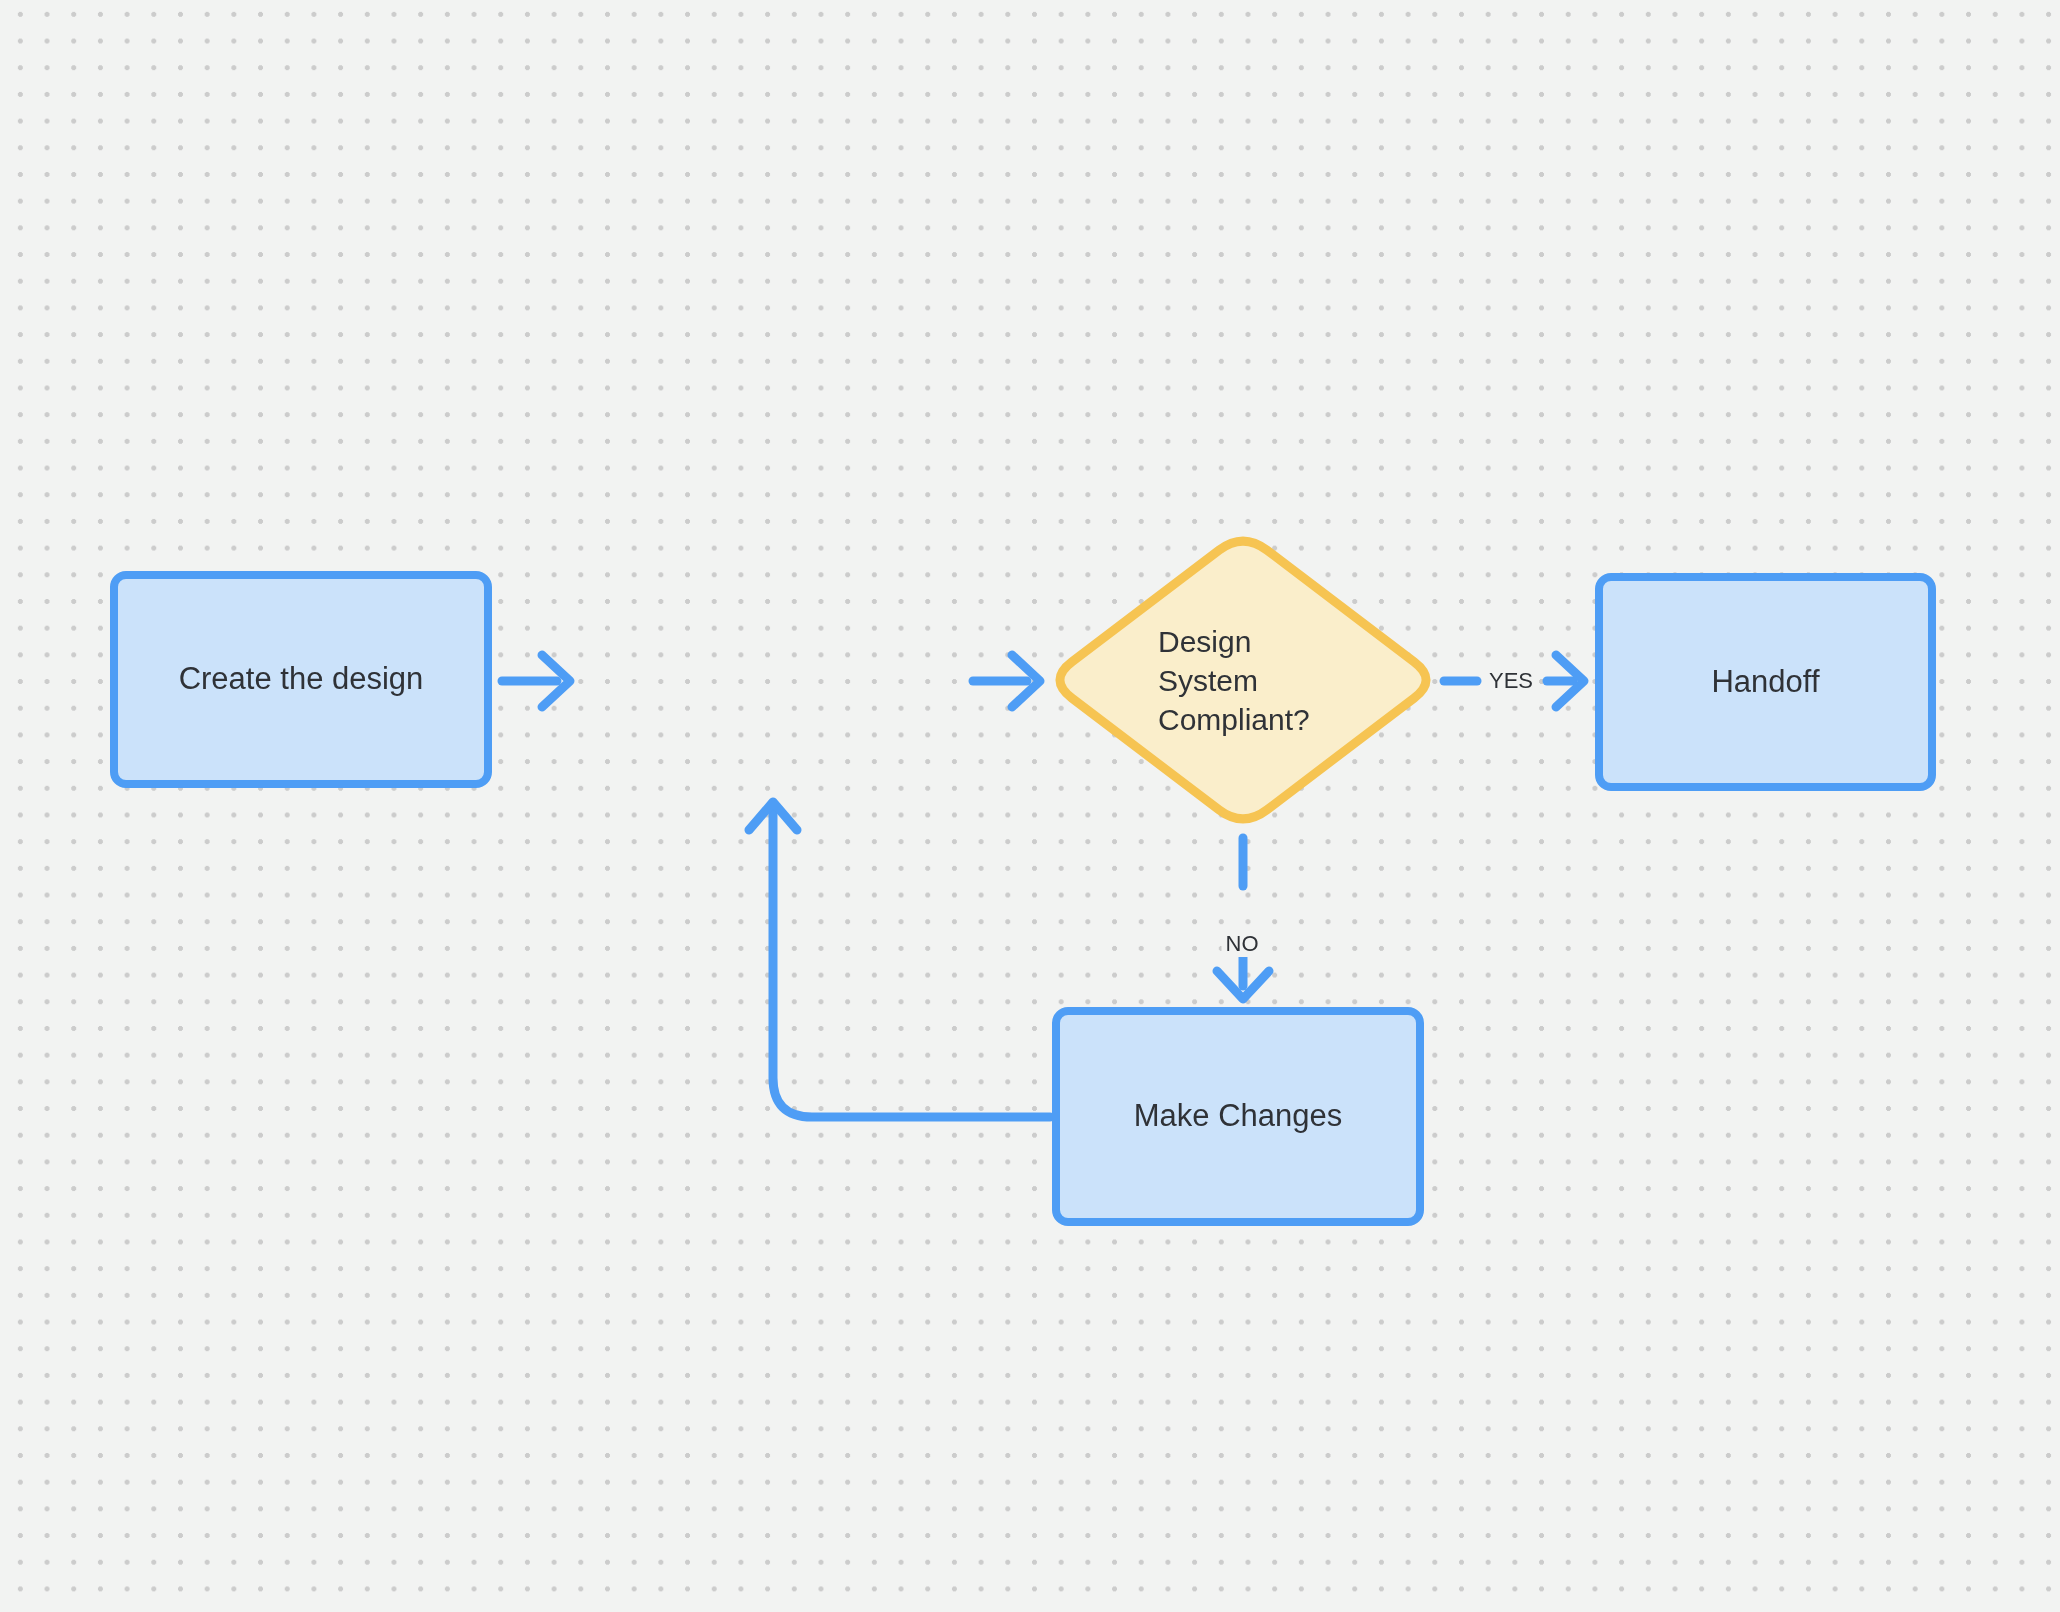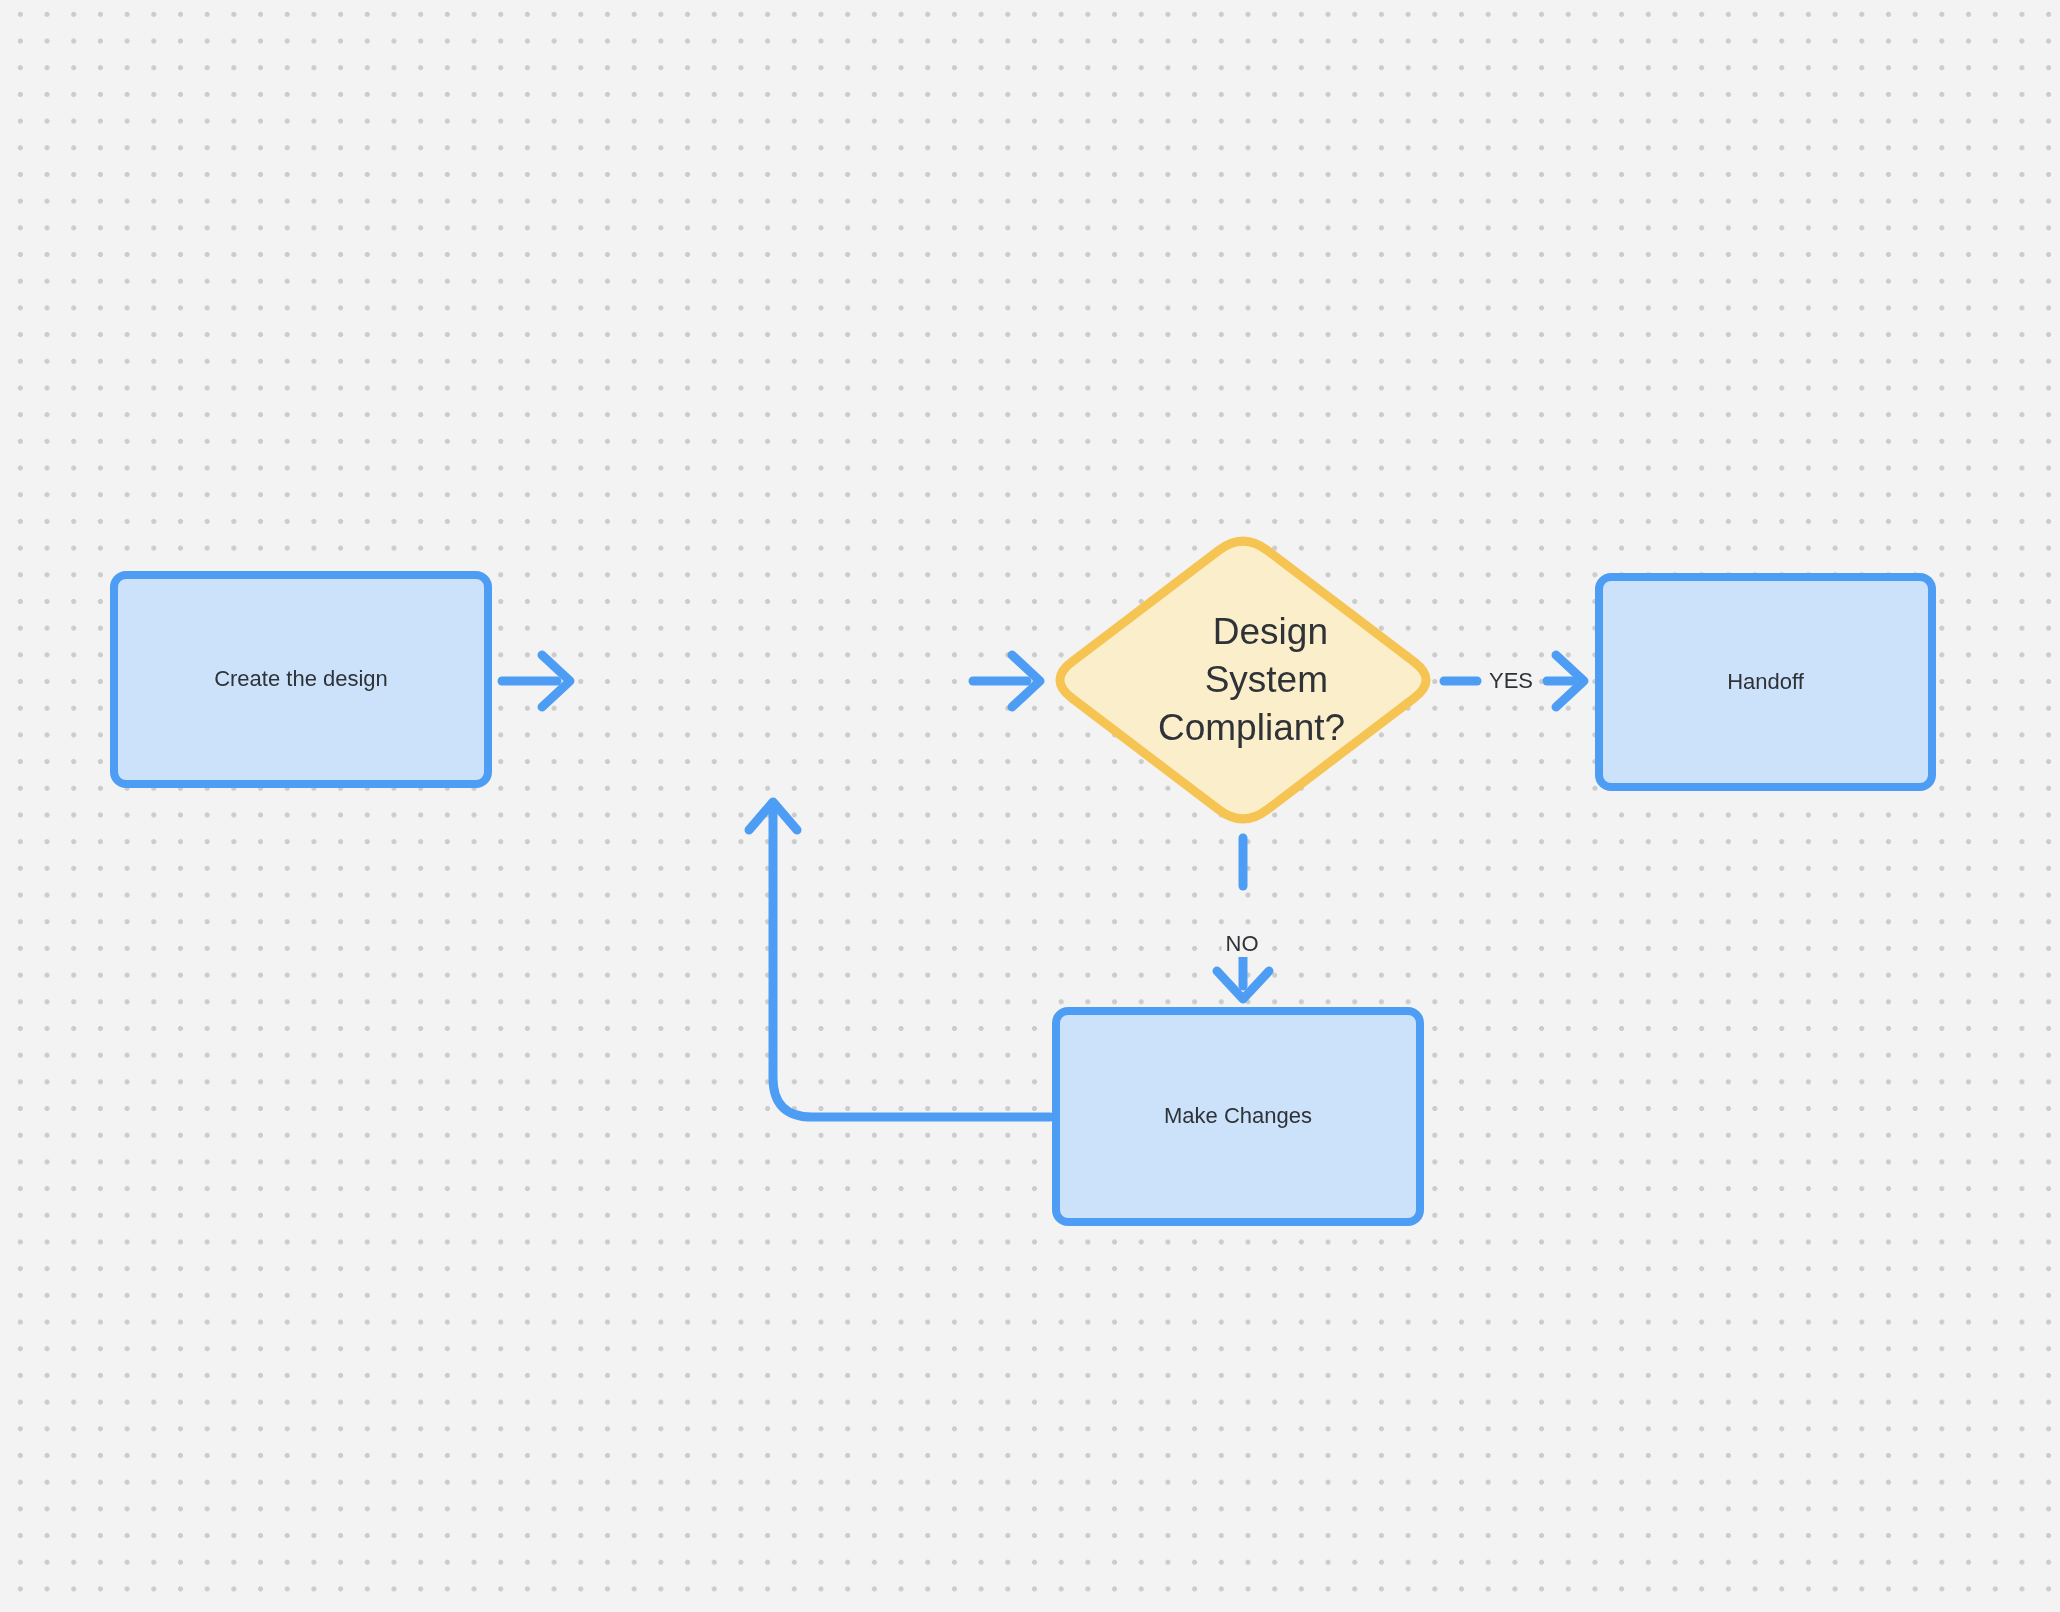--- a/index.html
+++ b/index.html
@@ -30,42 +30,42 @@
   .node {
     position: absolute;
     box-sizing: border-box;
     background: #cbe2fa;
     border: 8px solid #4e9df5;
     border-radius: 16px;
     display: flex;
     align-items: center;
     justify-content: center;
     color: #2f3237;
-    font-size: 22px;
+    font-size: 31px;
     line-height: 1.3;
     text-align: center;
   }
   .node-create   { left: 110px;  top: 571px; width: 382px; height: 217px; }
   .node-feas     { left: 582px;  top: 571px; width: 382px; height: 218px; }
   .node-handoff  { left: 1595px; top: 573px; width: 341px; height: 218px; }
   .node-changes  { left: 1052px; top: 1007px; width: 372px; height: 219px; }
   .node-decision {
     position: absolute;
     left: 1048px; top: 532px;
     width: 390px; height: 296px;
   }
   .node-decision svg { position: absolute; left: 0; top: 0; }
   .decision-label {
     position: absolute;
     left: 50%; top: 50%;
     transform: translate(-50%, -50%);
     width: 170px;
-    text-align: right;
+    text-align: left;
     color: #2f3237;
-    font-size: 37px;
+    font-size: 30px;
     line-height: 1.3;
   }
   .edge-label {
     position: absolute;
     transform: translate(-50%, -50%);
     color: #2f3237;
     font-size: 22px;
     line-height: 1;
     padding: 2px 4px;
     background: #f2f3f2;

